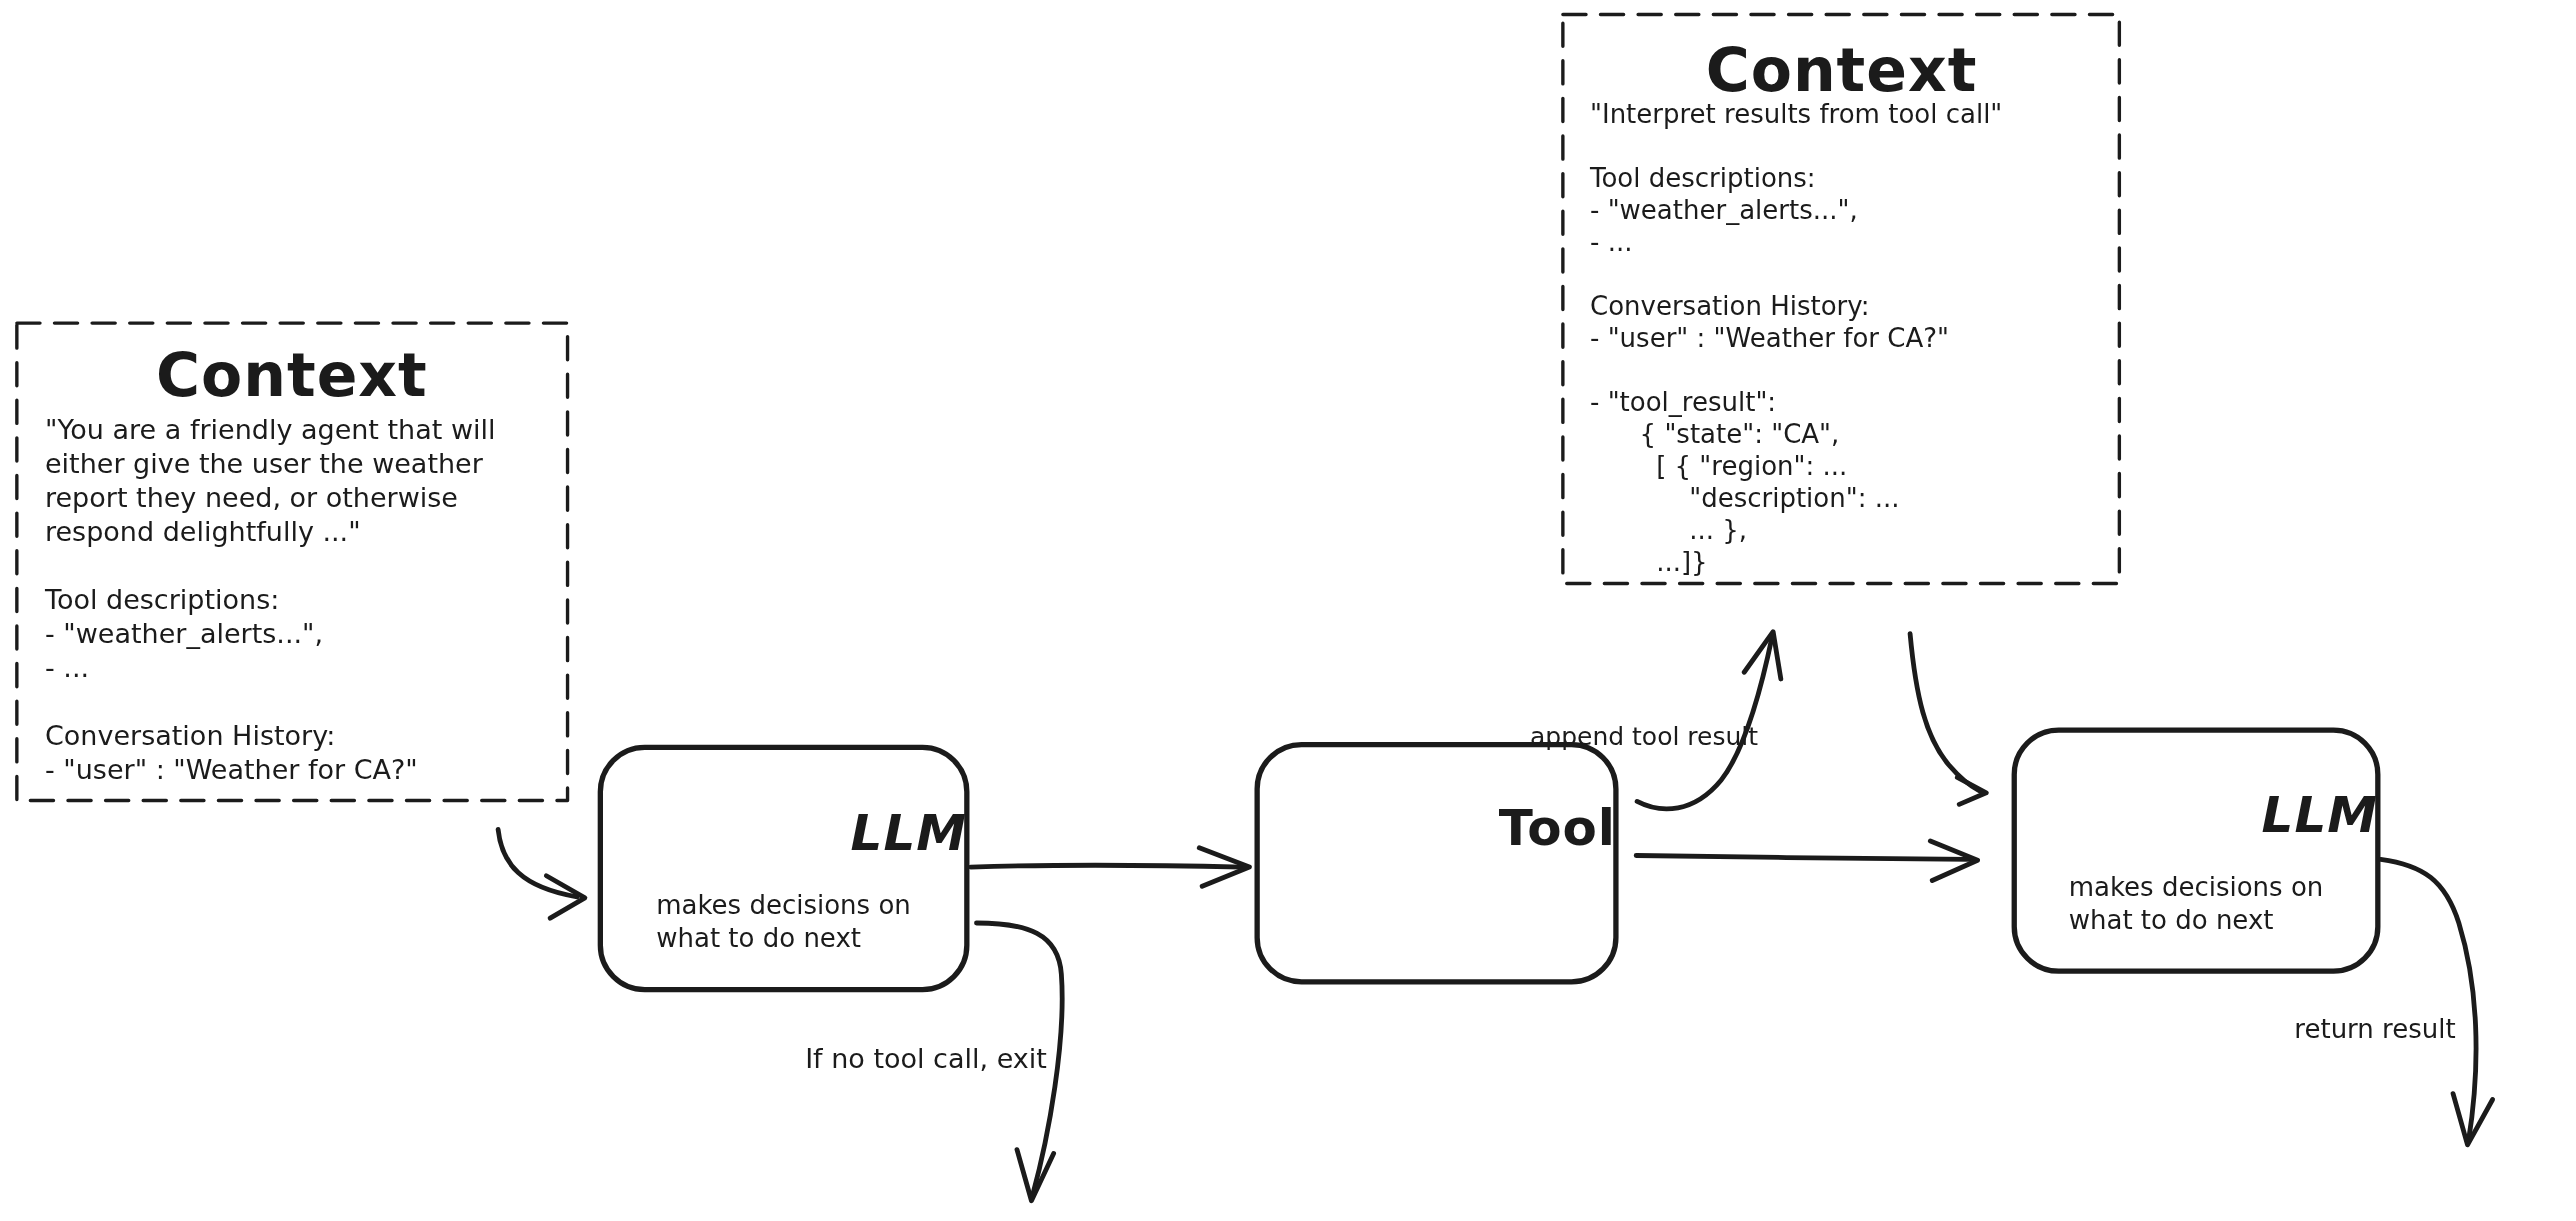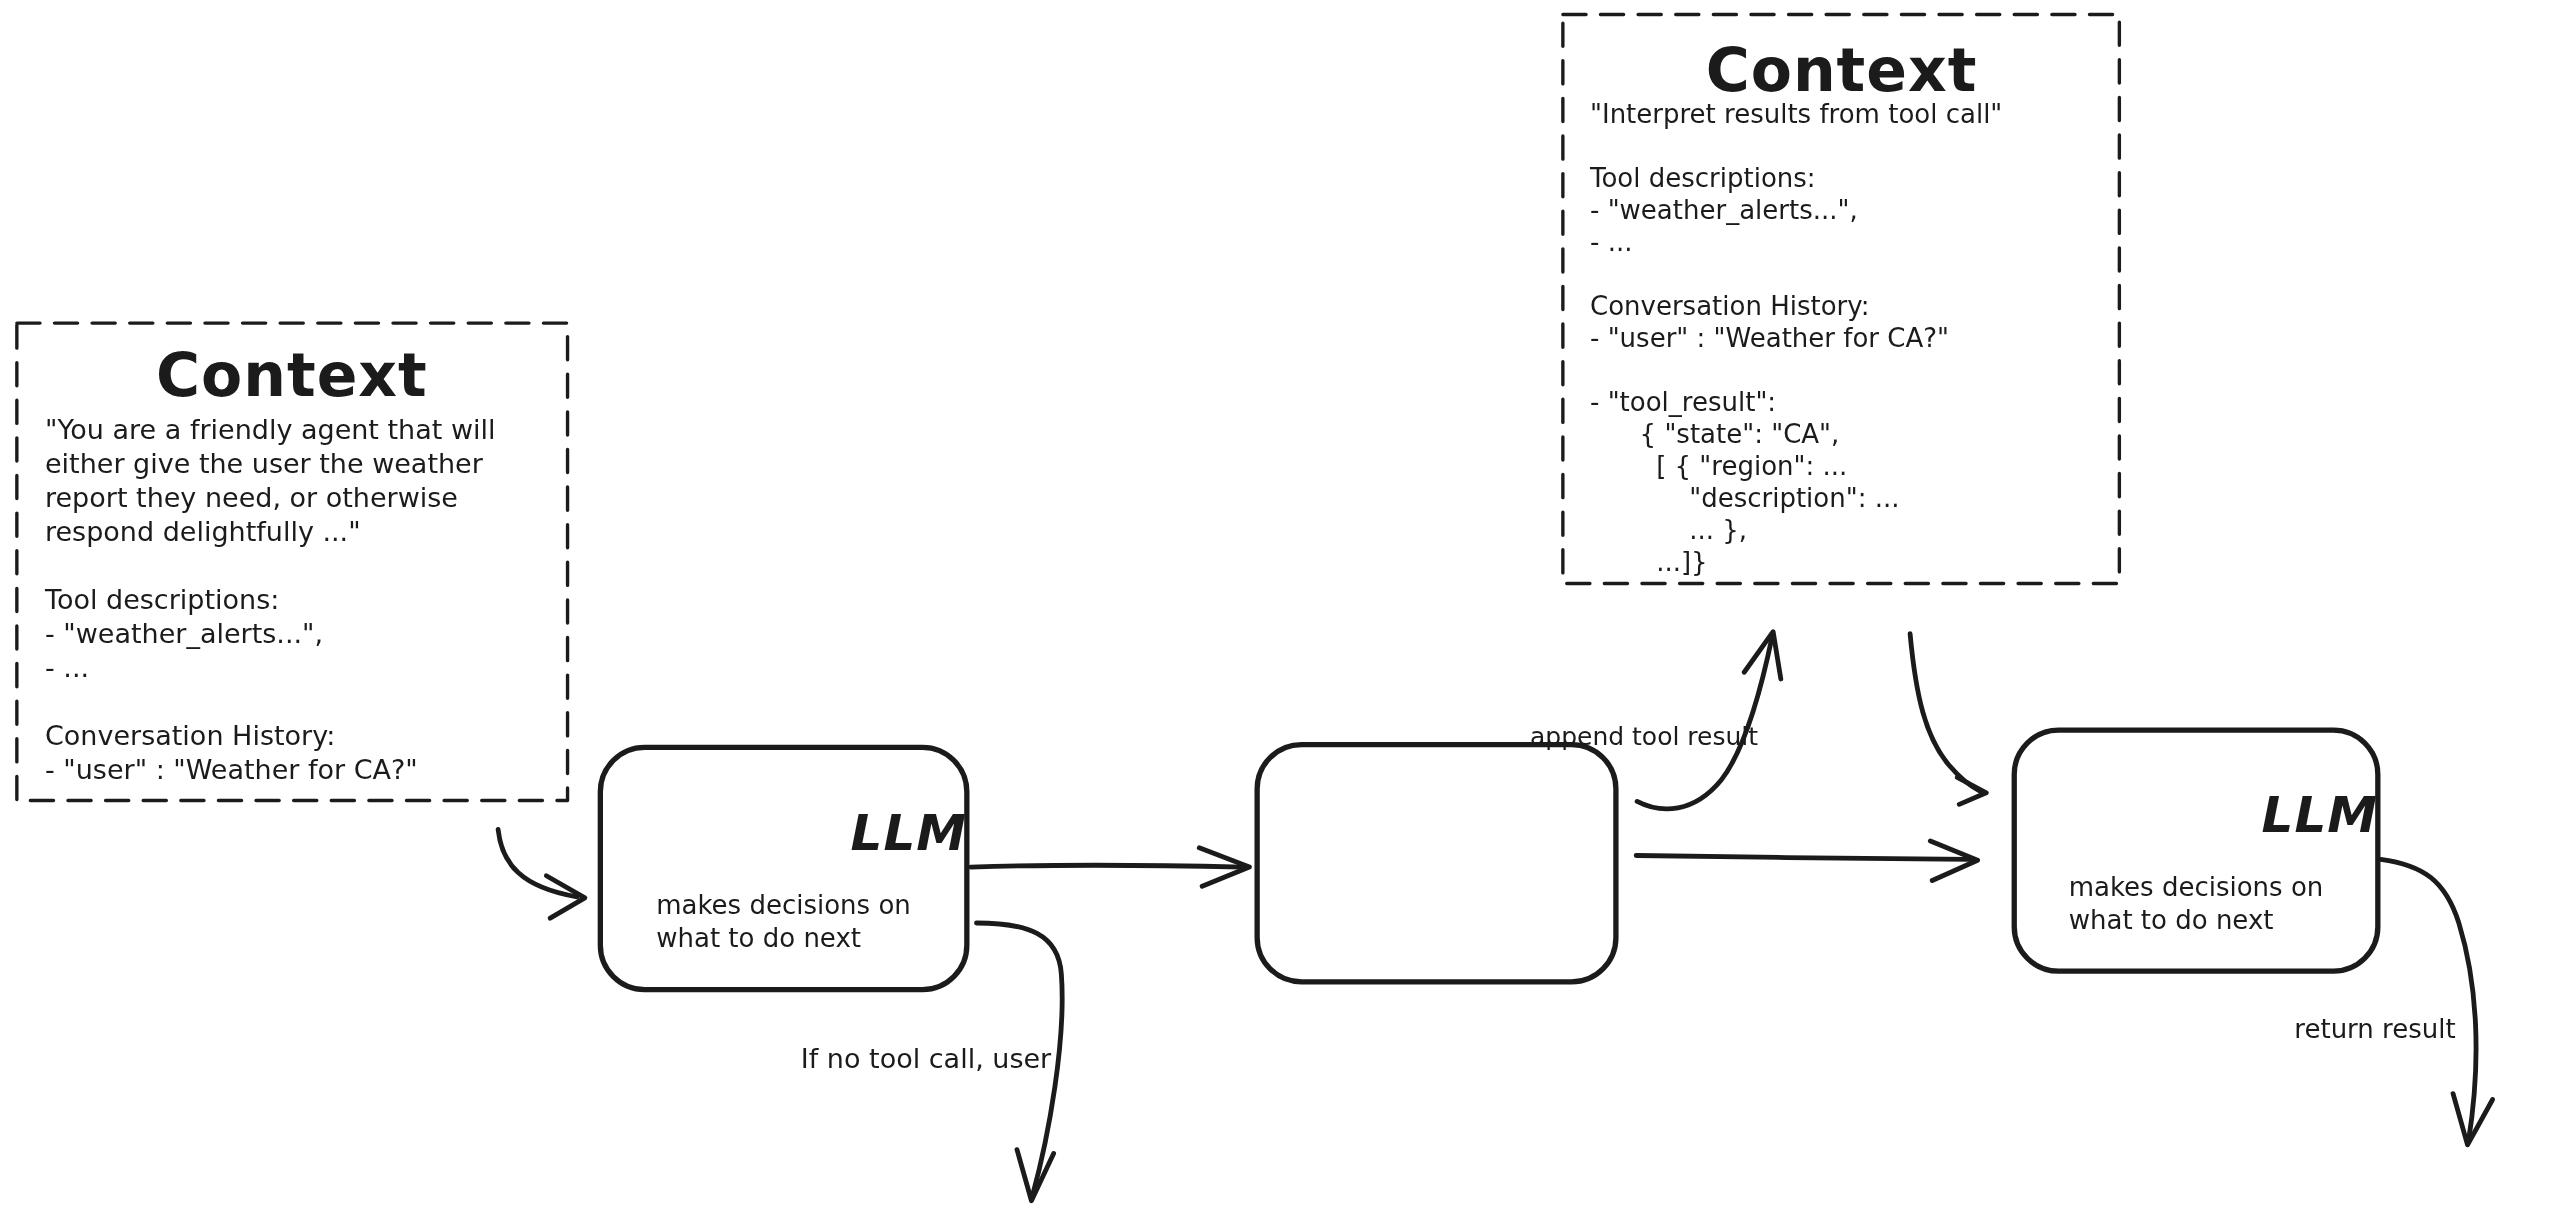--- a/index.html
+++ b/index.html
@@ -140,25 +140,26 @@
             "description": ...
             ... },
         ...]}</div>
 
   <div class="txt node-title italic" style="left:600px; top:804px; width:367px;">LLM</div>
   <div class="txt node-subtitle-wrap" style="left:600px; top:889px; width:367px;">
     <span class="node-subtitle">makes decisions on
 what to do next</span>
   </div>
 
+  <div class="txt node-title" style="left:1257px; top:799px; width:359px;">Tool</div>
 
   <div class="txt node-title italic" style="left:2014px; top:786px; width:364px;">LLM</div>
   <div class="txt node-subtitle-wrap" style="left:2014px; top:871px; width:364px;">
     <span class="node-subtitle">makes decisions on
 what to do next</span>
   </div>
 
   <div class="edge-label" style="left:1644px; top:736px; font-size:25px;">append tool result</div>
-  <div class="edge-label" style="left:926px; top:1058px; font-size:27px;">If no tool call, user</div>
+  <div class="edge-label" style="left:926px; top:1058px; font-size:27px;">If no tool call, exit</div>
   <div class="edge-label" style="left:2375px; top:1029px;">return result</div>
 
 </div>
 
 
 </body></html>

